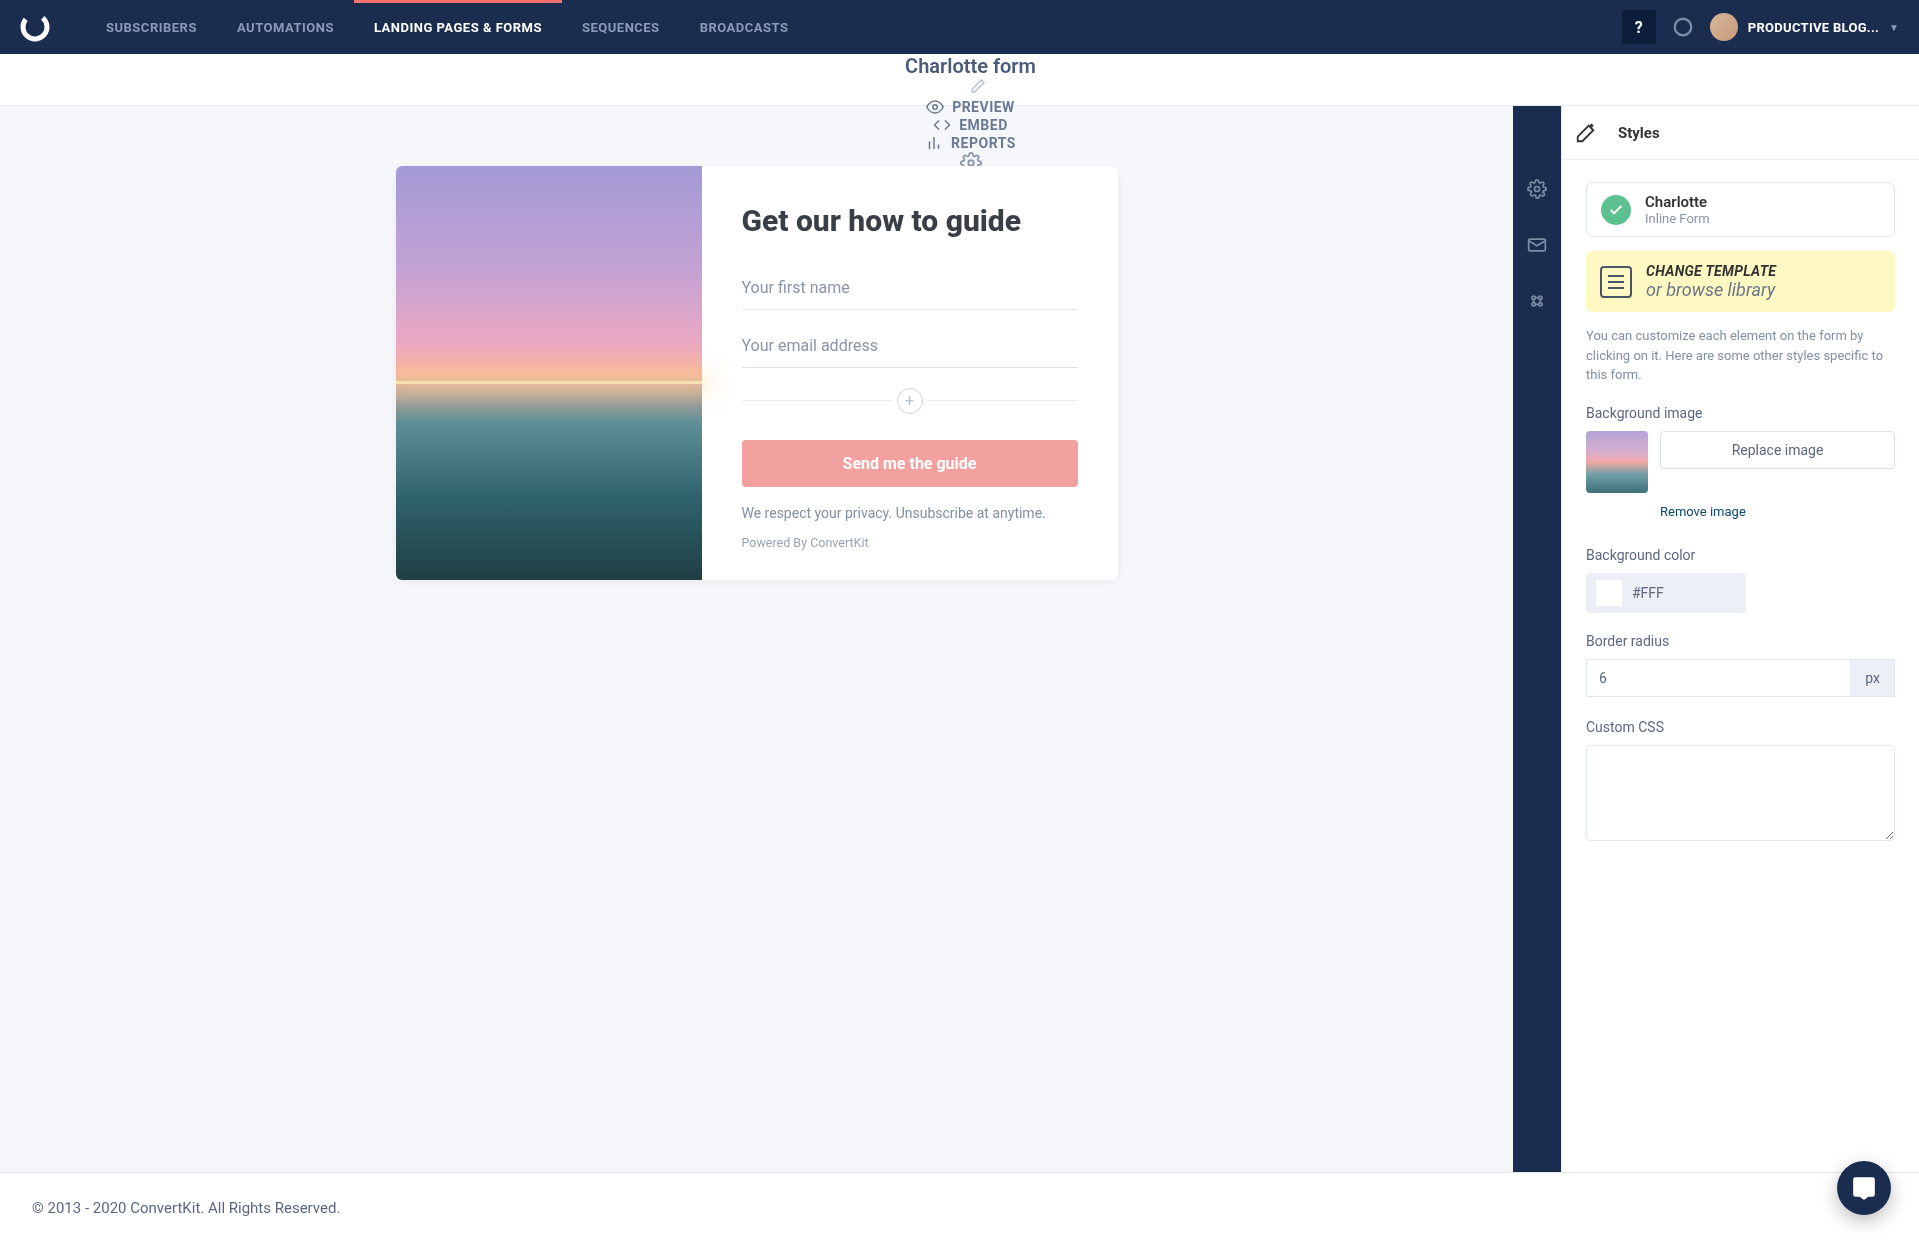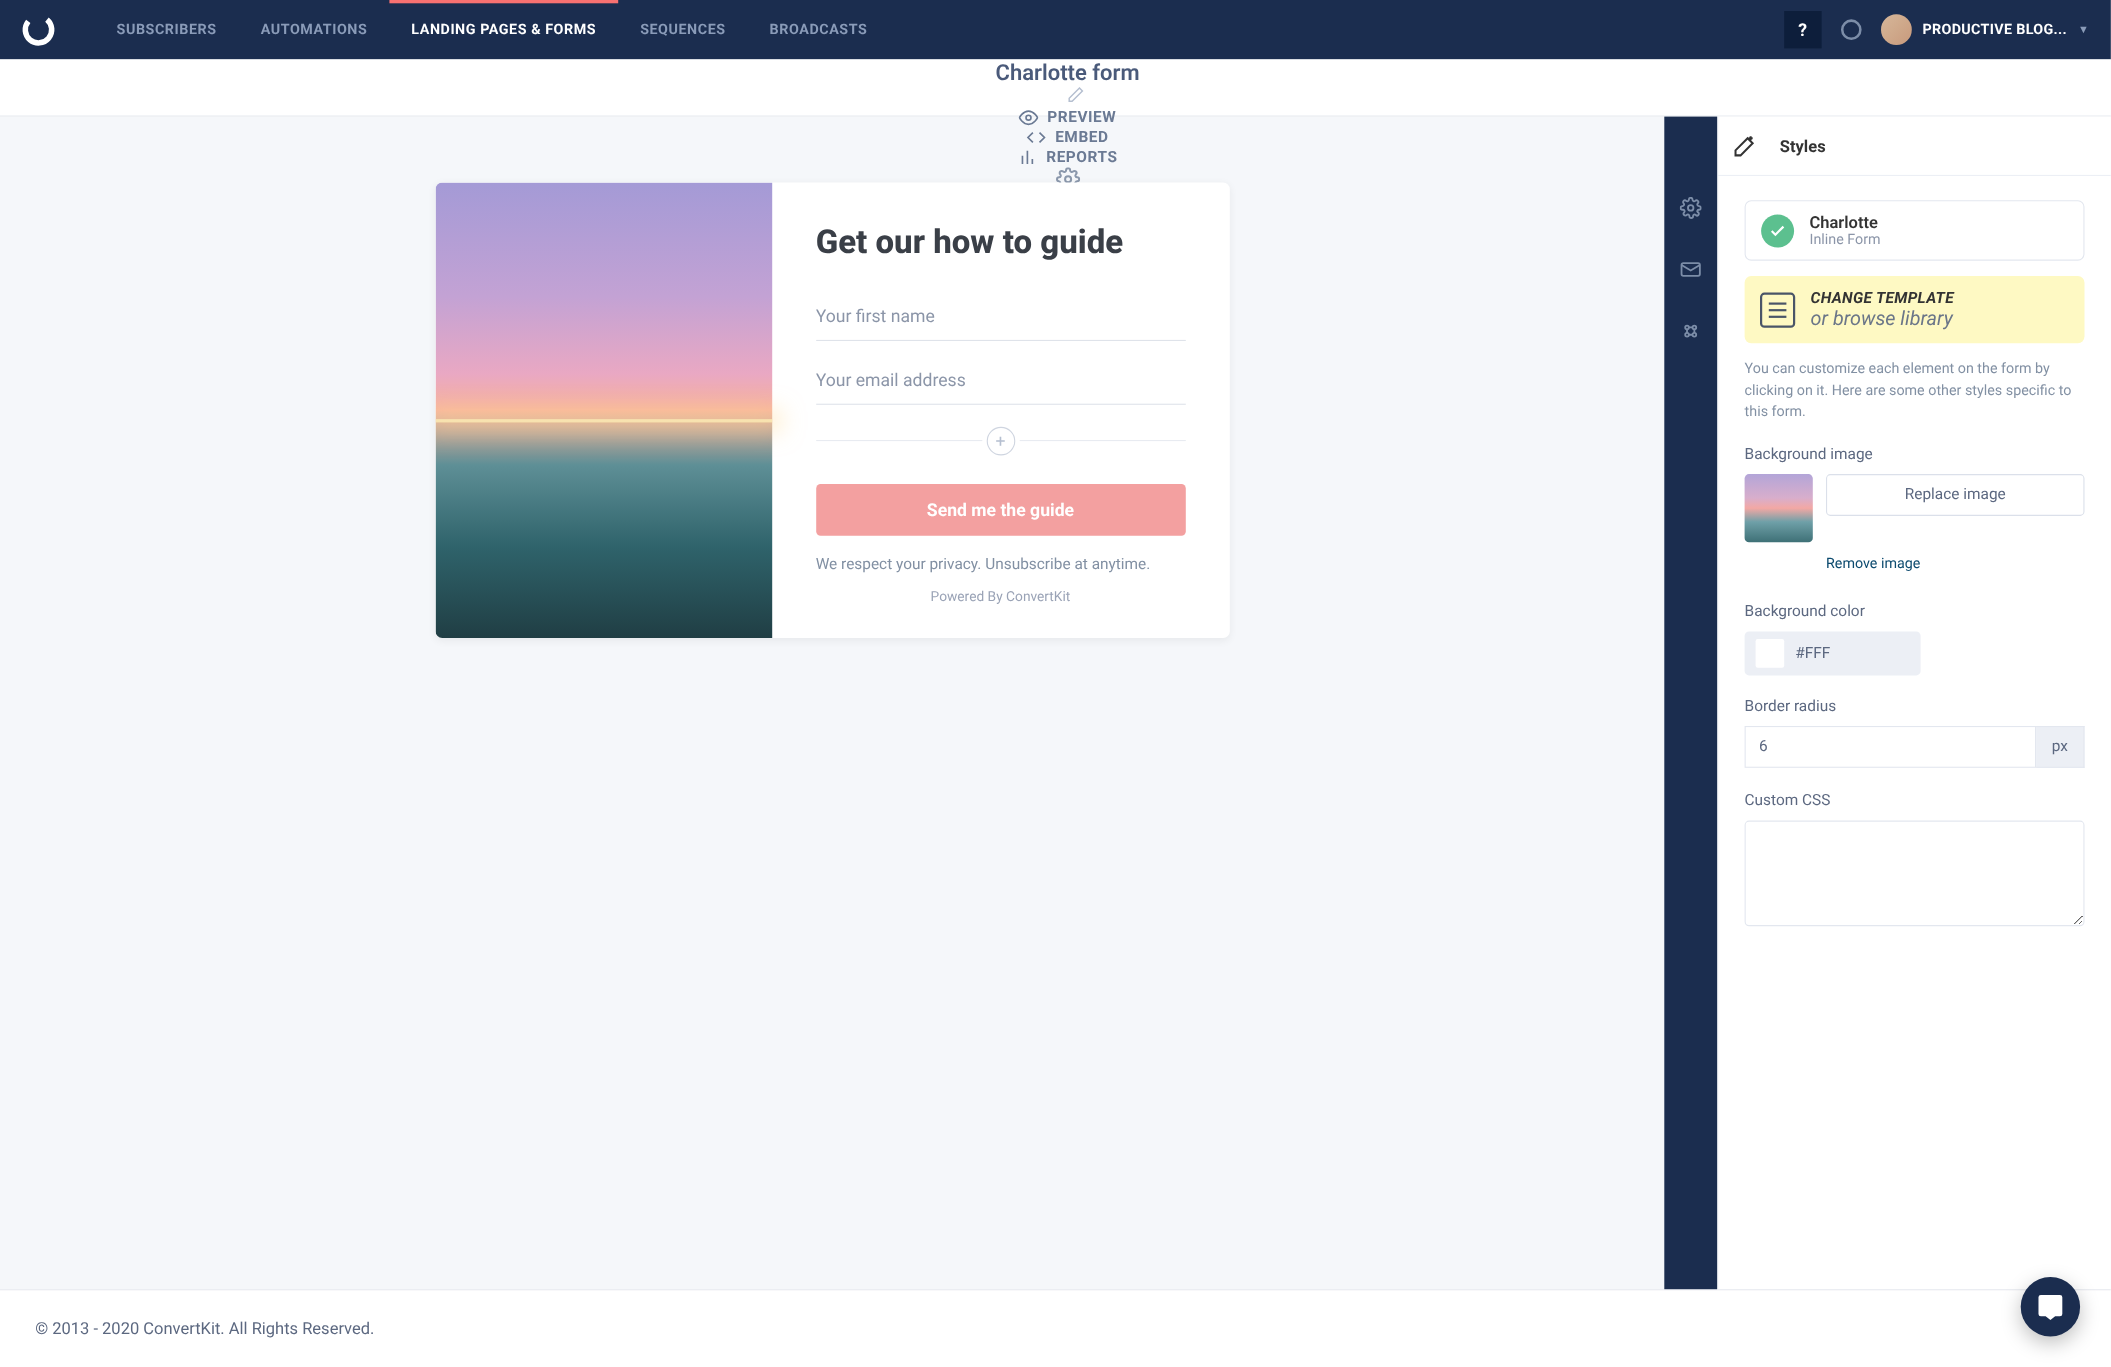--- a/index.html
+++ b/index.html
@@ -82,21 +82,21 @@
 .form-image::after { content:""; position:absolute; left:0; right:0; top:52%; height:3px; background: rgba(255,240,180,0.8); box-shadow: 0 0 20px 8px rgba(255,220,150,0.5); }
 .form-right { flex: 1; padding: 36px 40px 30px; }
 .form-heading { font-size: 30px; font-weight: 800; color: #3a3f47; line-height: 1.25; margin-bottom: 26px; }
 .form-input { width: 100%; border: none; border-bottom: 1px solid #dfe3ea; padding: 12px 0; font-size: 16px; color: #333; background: transparent; margin-bottom: 14px; }
 .form-input::placeholder { color: #8b95a8; }
 .add-field { display: flex; align-items: center; margin: 6px 0 26px; }
 .add-line { flex: 1; height: 1px; background: #e8ebf1; }
 .add-circle { width: 26px; height: 26px; border: 1.5px solid #cfd5e0; border-radius: 50%; display: flex; align-items: center; justify-content: center; color: #b5bfd0; font-size: 16px; margin: 0 4px; cursor: pointer; }
 .submit-btn { width: 100%; background: #f3a0a0; color: #fff; border: none; border-radius: 4px; padding: 14px 0; font-size: 16px; font-weight: 700; cursor: pointer; margin-bottom: 16px; }
 .privacy { font-size: 14px; color: #8290a3; line-height: 1.45; margin-bottom: 12px; }
-.powered { font-size: 12.5px; color: #9aa3b6; text-align: center; }
+.powered { font-size: 12.5px; color: #9aa3b6; }
 
 
 .footer { background: #fff; padding: 26px 32px; color: #5c6880; font-size: 15px; border-top: 1px solid #e6e9ef; }
 
 
 .chat-fab { position: fixed; right: 28px; bottom: 28px; width: 54px; height: 54px; background: #1b2d4f; border-radius: 50%; display: flex; align-items: center; justify-content: center; cursor: pointer; box-shadow: 0 6px 18px rgba(0,0,0,0.25); }
 .chat-fab svg { fill: #fff; }
 </style>
 </head>
 <body>

